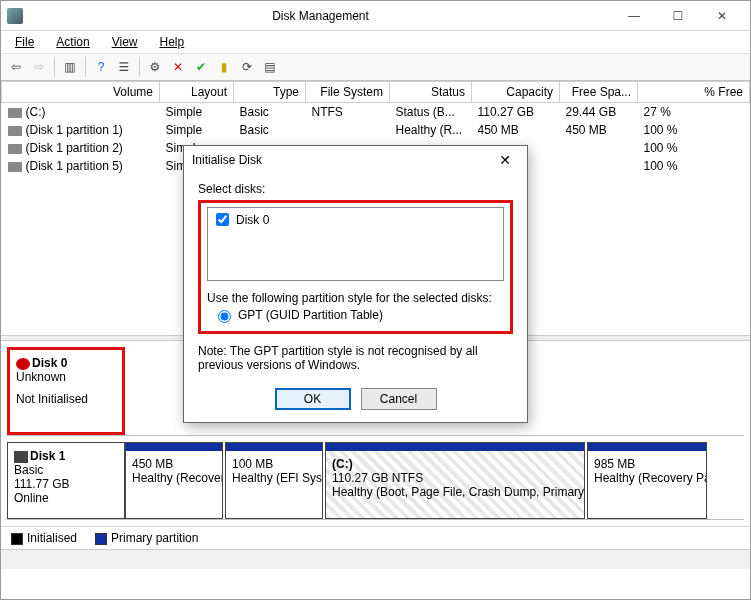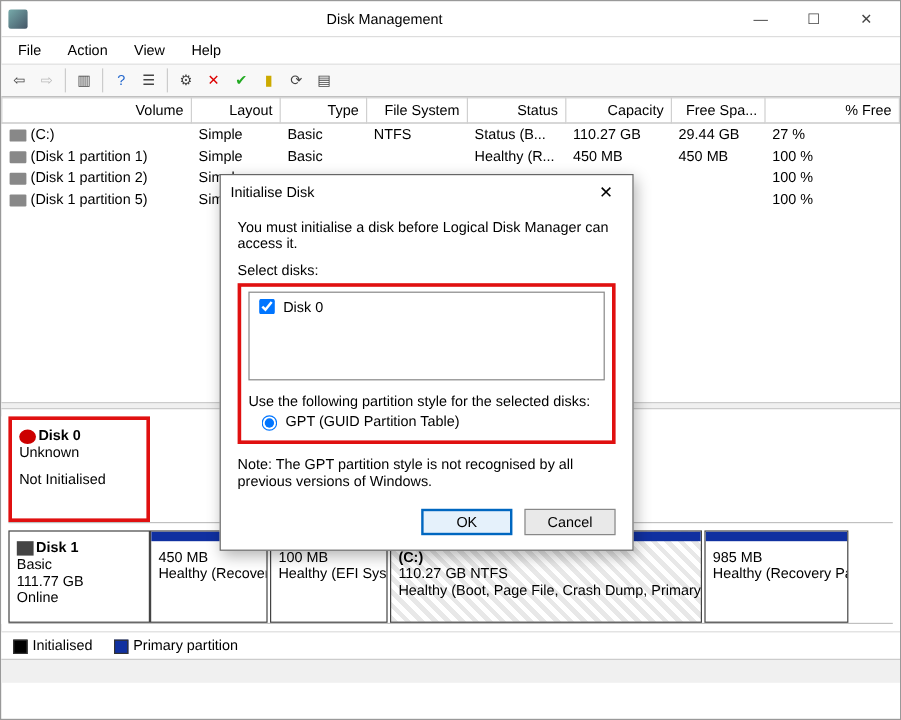--- a/index.html
+++ b/index.html
@@ -2,21 +2,21 @@
 <html><head>
 <meta charset="utf-8">
 <style>
 * { box-sizing: border-box; font-family: "Segoe UI", Tahoma, sans-serif; font-size: 12px; }
 body { margin: 0; background: #fff; width: 751px; height: 600px; overflow: hidden; position: relative; border: 1px solid #999; }
 .titlebar { height: 30px; display: flex; align-items: center; padding: 0 6px; border-bottom: 1px solid #ddd; }
 .titlebar .app-icon { width: 16px; height: 16px; background: linear-gradient(135deg,#7aa 0%,#456 100%); margin-right: 6px; border-radius: 2px; }
 .titlebar .title { flex: 1; font-size: 12px; text-align: center; }
 .titlebar .win-btn { width: 44px; height: 28px; display: flex; align-items: center; justify-content: center; color: #444; }
 .menubar { height: 22px; display: flex; align-items: center; padding: 0 4px; gap: 2px; }
-.menubar .menu-item { padding: 2px 10px; }
+.menubar .menu-item { padding: 2px 10px; text-decoration: underline; }
 .toolbar { height: 28px; border-top: 1px solid #e0e0e0; border-bottom: 1px solid #c0c0c0; display: flex; align-items: center; padding: 0 4px; gap: 1px; background: #f8f8f8; }
 .toolbar .tbtn { width: 22px; height: 22px; display: flex; align-items: center; justify-content: center; font-size: 12px; color: #444; }
 .toolbar .tdiv { width: 1px; height: 20px; background: #ccc; margin: 0 3px; }
 .vol-table { width: 100%; border-collapse: collapse; }
 .vol-table th { text-align: right; font-weight: normal; background: #fff; border: 1px solid #d0d0d0; padding: 3px 6px; font-size: 12px; }
 .vol-table td { padding: 2px 6px; font-size: 12px; }
 .vol-icon { display: inline-block; width: 14px; height: 10px; background: #888; border-radius: 1px; margin-right: 4px; vertical-align: middle; }
 .splitter { height: 6px; background: #f0f0f0; border-top: 1px solid #ccc; border-bottom: 1px solid #ccc; cursor: row-resize; }
 .disk-pane { background: #fff; }
 .disk-row { display: flex; border-bottom: 1px solid #c0c0c0; min-height: 78px; margin: 6px; }
@@ -34,21 +34,21 @@
 .redbox { border: 3px solid #e01010; }
 .dialog { position: absolute; left: 182px; top: 144px; width: 345px; background: #fff; border: 1px solid #666; box-shadow: 2px 4px 12px rgba(0,0,0,0.3); }
 .dlg-title { height: 28px; display: flex; align-items: center; padding: 0 8px; font-size: 12px; }
 .dlg-title .t { flex: 1; }
 .dlg-close { width: 28px; text-align: center; font-size: 14px; }
 .dlg-body { padding: 8px 14px 12px; font-size: 12px; }
 .dlg-body .msg { margin-bottom: 8px; }
 .select-list { border: 1px solid #888; height: 74px; padding: 2px 4px; }
 .select-list label { display: flex; align-items: center; gap: 4px; }
 .radio-row { display: flex; align-items: center; gap: 4px; margin: 2px 0 2px 6px; }
-.dlg-btns { display: flex; justify-content: flex-end; gap: 10px; padding: 4px 14px 12px; }
+.dlg-btns { display: flex; justify-content: center; gap: 10px; padding: 4px 14px 12px; }
 .dlg-btns button { width: 76px; height: 22px; border: 1px solid #888; background: #e9e9e9; font-size: 12px; }
 .dlg-btns button.primary { border: 2px solid #0067c0; background: #e5f1fb; }
 .fieldset-red { border: 3px solid #e01010; padding: 4px 6px 6px; margin-top: 4px; }
 </style>
 </head>
 <body>
 
 <div class="titlebar">
   <div class="app-icon"></div>
   <div class="title">Disk Management</div>
@@ -185,21 +185,20 @@
   <div><span class="lg-sw" style="background:#1030a0"></span><span>Primary partition</span></div>
 </div>
 <div class="statusbar"></div>
 
 <div class="dialog">
   <div class="dlg-title">
     <div class="t">Initialise Disk</div>
     <div class="dlg-close">✕</div>
   </div>
   <div class="dlg-body">
-    <div class="msg">You must initialise a disk before Logical Disk Manager can access it.</div>
     <div>Select disks:</div>
     <div class="fieldset-red">
       <div class="select-list">
         <label>
           <input type="checkbox" checked="" style="">
           <span>Disk 0</span>
         </label>
       </div>
       <div style="margin-top:10px">Use the following partition style for the selected disks:</div>
       <div class="radio-row">

